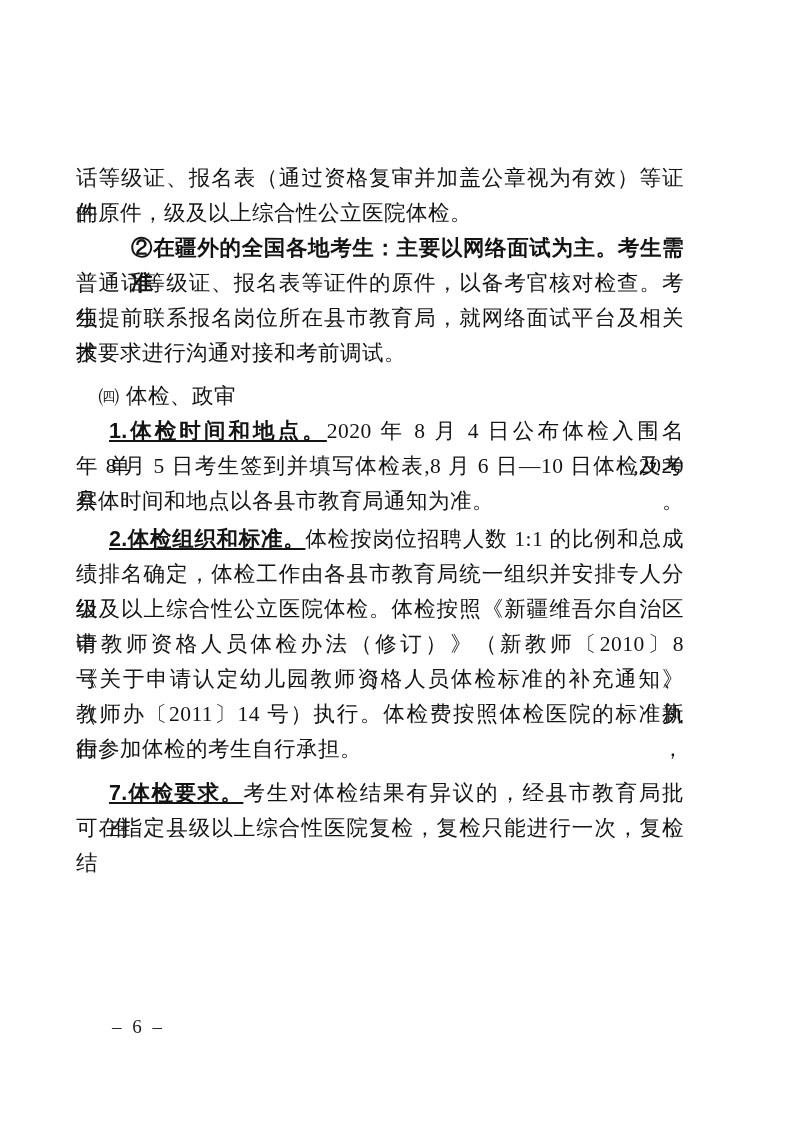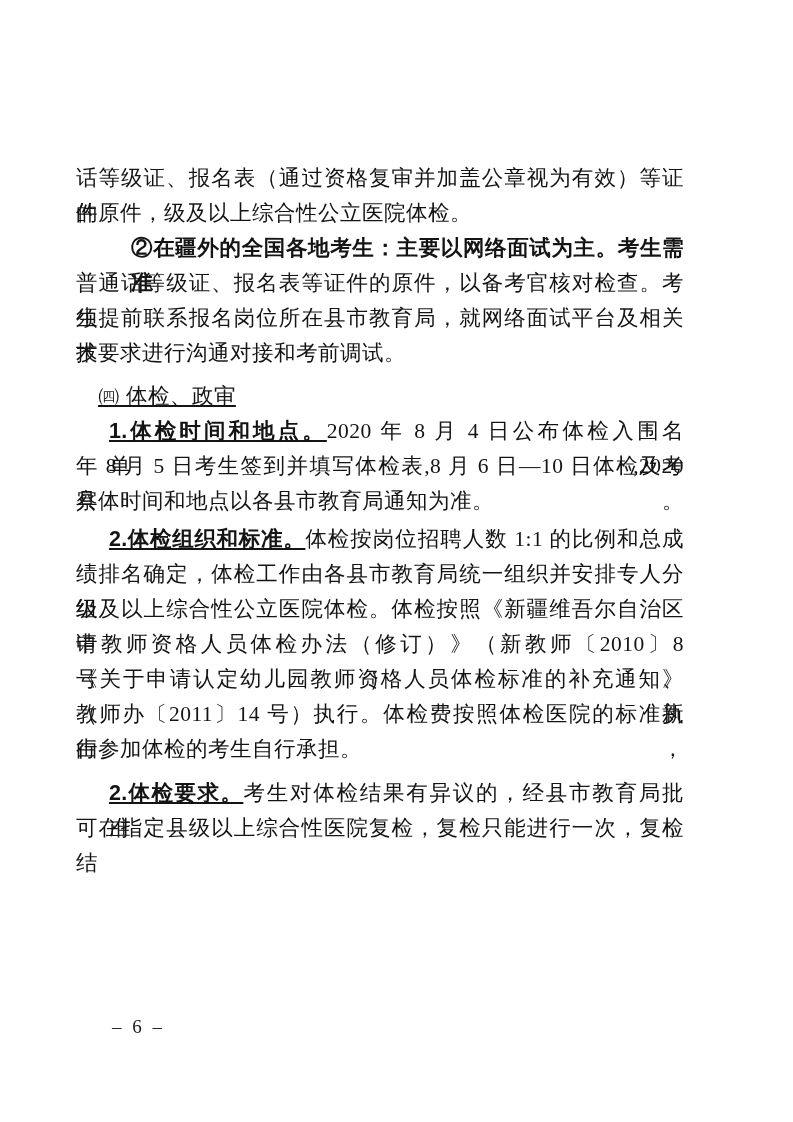--- a/index.html
+++ b/index.html
@@ -29,21 +29,21 @@
   }
   .j {
     white-space: normal;
     text-align: justify;
     text-align-last: justify;
     text-justify: inter-character;
   }
   .ind-b { padding-left: 55px; font-weight: bold; }
   .ind-h { padding-left: 22px; }
   .ind-n { padding-left: 33px; }
-  .gap8 { margin-top: 8px; text-decoration: underline; }
+  .gap8 { margin-top: 8px; }
   .gap3 { margin-top: 3px; }
   .gap9 { margin-top: 9px; }
   .b {
     font-weight: 700;
     font-family: "Liberation Sans", "DejaVu Sans", sans-serif;
     letter-spacing: 0.2px;
     text-decoration: underline;
   }
   .page-number {
     position: absolute;
@@ -79,20 +79,20 @@
       <span class="b">2.体检组织和标准。</span><span>体检按岗位招聘人数 1:1 的比例和总成</span>
     </div>
     <div class="ln j">绩排名确定，体检工作由各县市教育局统一组织并安排专人分组</div>
     <div class="ln j">级及以上综合性公立医院体检。体检按照《新疆维吾尔自治区申</div>
     <div class="ln j">请教师资格人员体检办法（修订）》（新教师〔2010〕8 号）、</div>
     <div class="ln j">《关于申请认定幼儿园教师资格人员体检标准的补充通知》（新</div>
     <div class="ln j">教师办〔2011〕14 号）执行。体检费按照体检医院的标准执行，</div>
     <div class="ln">由参加体检的考生自行承担。</div>
 
     <div class="ln j ind-n gap9">
-      <span class="b">2.体检要求。</span><span>考生对体检结果有异议的，经县市教育局批准，</span>
+      <span class="b">7.体检要求。</span><span>考生对体检结果有异议的，经县市教育局批准，</span>
     </div>
     <div class="ln j">可在指定县级以上综合性医院复检，复检只能进行一次，复检结</div>
 
   </main>
 
   <div class="page-number">– 6 –</div>
 </div>
 
 </body></html>

